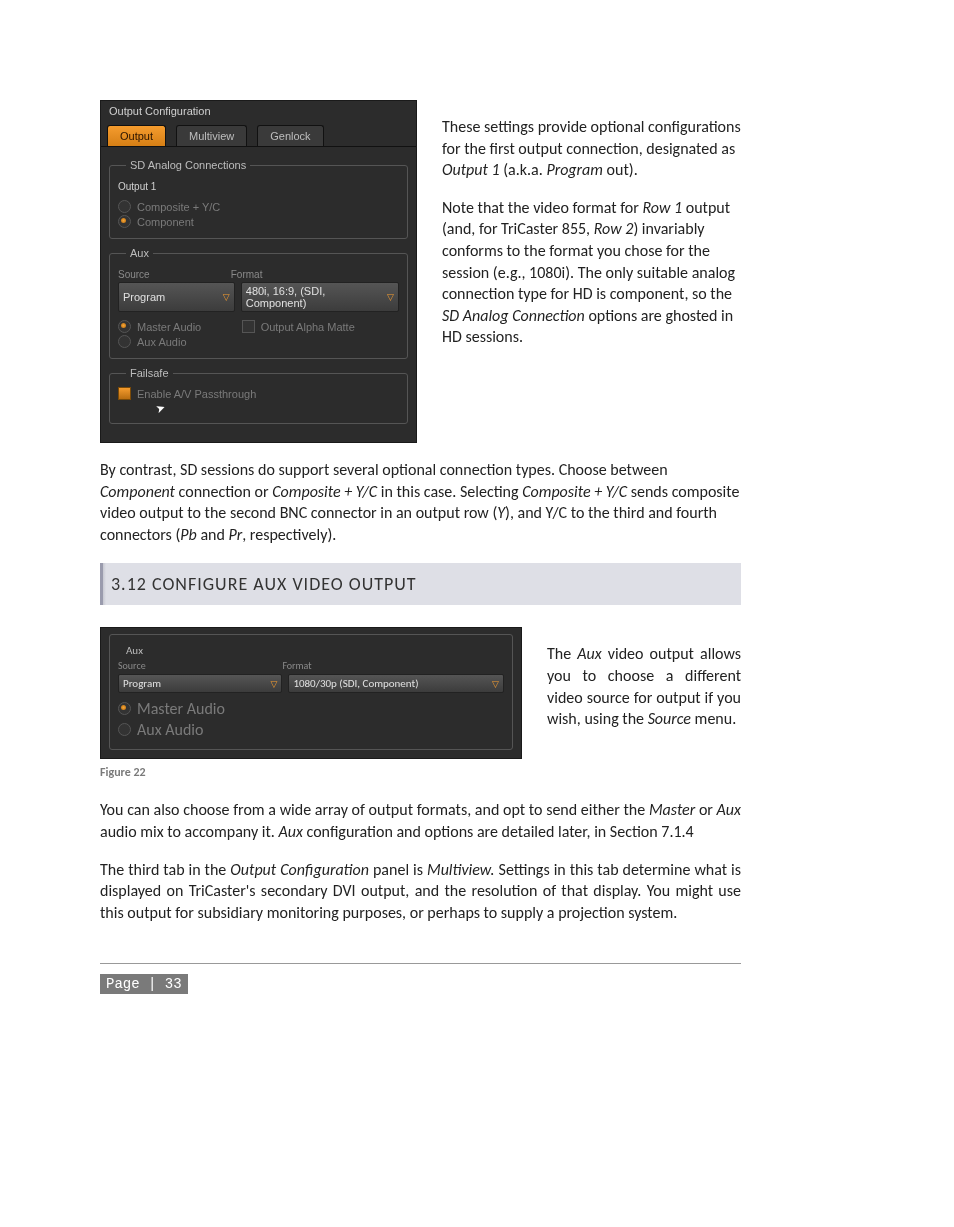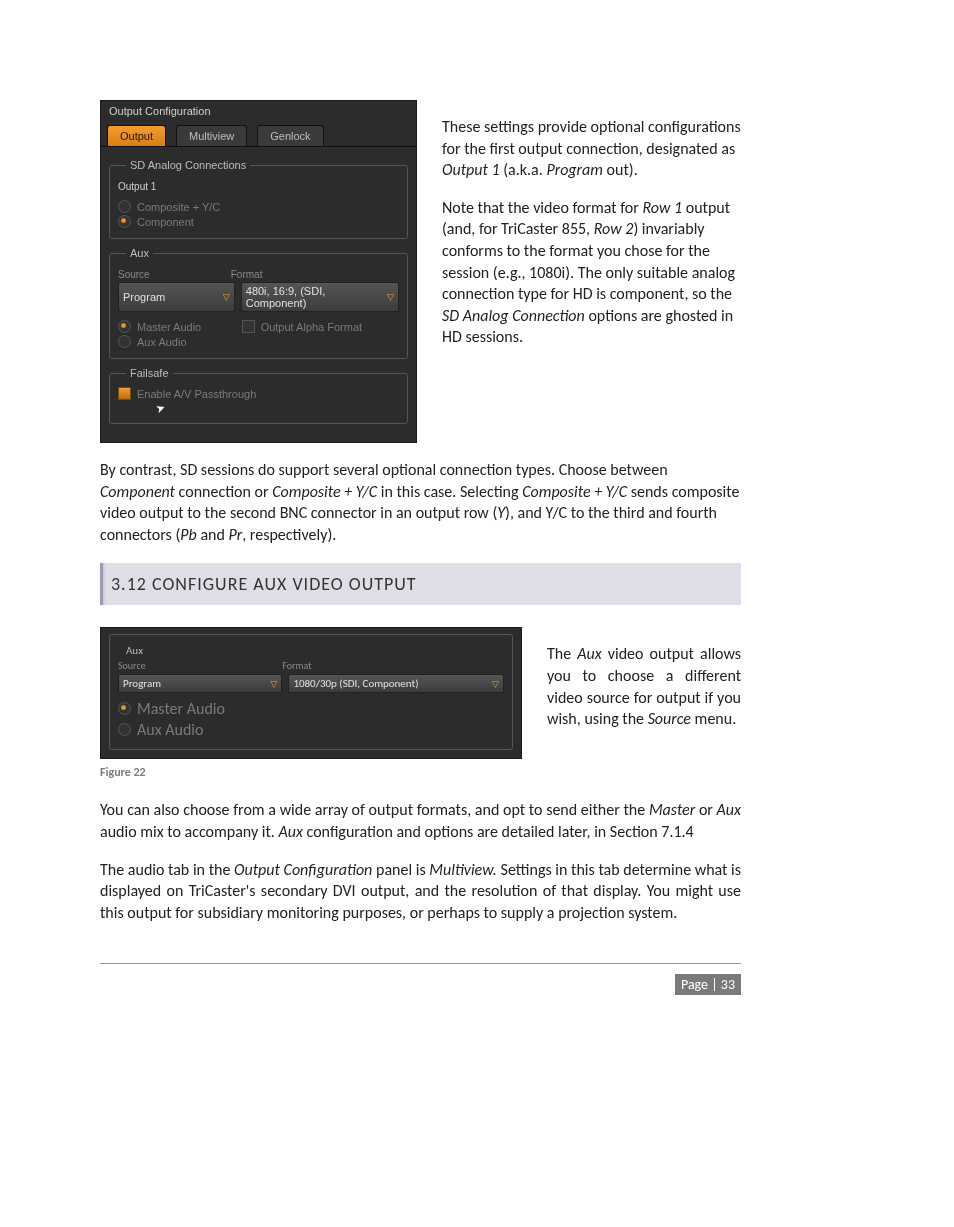--- a/index.html
+++ b/index.html
@@ -169,22 +169,22 @@
   .aux-dd-row { display:flex; gap:6px; margin-top:2px; }
   .aux-dd-row .dd:first-child { flex: 0 0 40%; }
   .aux-dd-row .dd:last-child  { flex: 1; }
   .just { text-align: justify; }
   hr.footer-rule {
     margin-top: 40px;
     border: none;
     border-top: 1px solid #999;
   }
   .page-footer {
-    text-align: right;
     margin-top: 10px;
+    font-family: Liberation Mono, monospace;
   }
   .page-footer .badge {
     display: inline-block;
     background: #7a7a7a;
     color: #fff;
     padding: 2px 6px;
     font-size: 14px;
   }
   .rt { flex:1; }
   .cursor-icon {
@@ -248,21 +248,21 @@
                   <span>Master Audio</span>
                 </div>
                 <div class="radio-row disabled">
                   <span class="radio"></span>
                   <span>Aux Audio</span>
                 </div>
               </div>
               <div style="flex:1;">
                 <div class="check-row disabled">
                   <span class="checkbox"></span>
-                  <span>Output Alpha Format</span>
+                  <span>Output Alpha Matte</span>
                 </div>
               </div>
             </div>
           </fieldset>
 
           <fieldset>
             <legend>Failsafe</legend>
             <div class="check-row disabled">
               <span class="checkbox orange"></span>
               <span>Enable A/V Passthrough</span>
@@ -331,21 +331,21 @@
   </div>
 
   <div class="fig-caption">Figure 22</div>
 
   <p class="body-text just" style="margin-top:20px;">
     <span>You can also choose from a wide array of output formats, and opt to send either the </span><span class="it">Master</span><span> or </span><span class="it">Aux</span><span> audio mix to accompany it.  </span><span class="it">Aux</span><span> configuration and options are detailed later, in Section 7.1.4</span>
   </p>
 
 
   <p class="body-text just">
-    <span>The audio tab in the </span><span class="it">Output Configuration</span><span> panel is </span><span class="it">Multiview.</span><span>  Settings in this tab determine what is displayed on TriCaster's secondary DVI output, and the resolution of that display.  You might use this output for subsidiary monitoring purposes, or perhaps to supply a projection system.</span>
+    <span>The third tab in the </span><span class="it">Output Configuration</span><span> panel is </span><span class="it">Multiview.</span><span>  Settings in this tab determine what is displayed on TriCaster's secondary DVI output, and the resolution of that display.  You might use this output for subsidiary monitoring purposes, or perhaps to supply a projection system.</span>
   </p>
 
   <hr class="footer-rule">
   <div class="page-footer">
     <span class="badge">Page | 33</span>
   </div>
 
 </div>
 
 </body></html>

